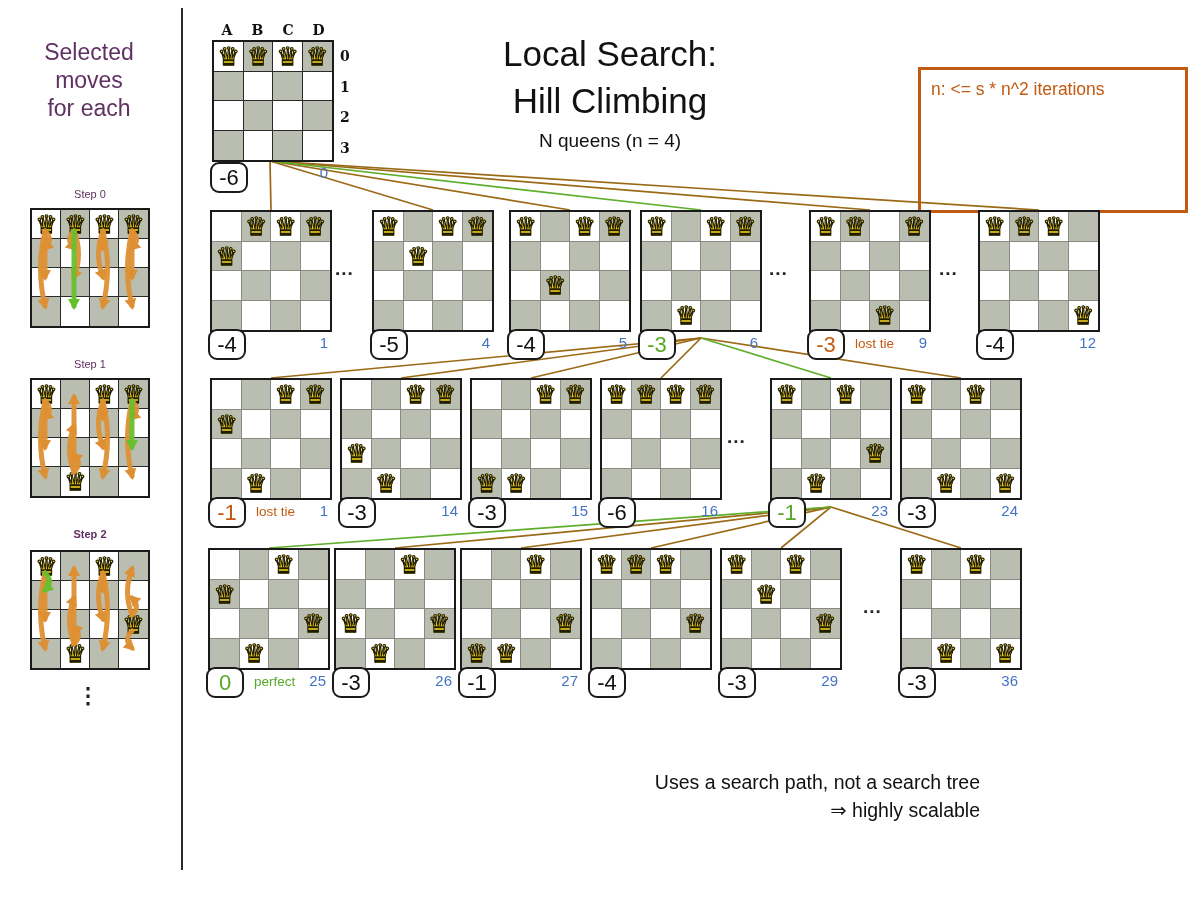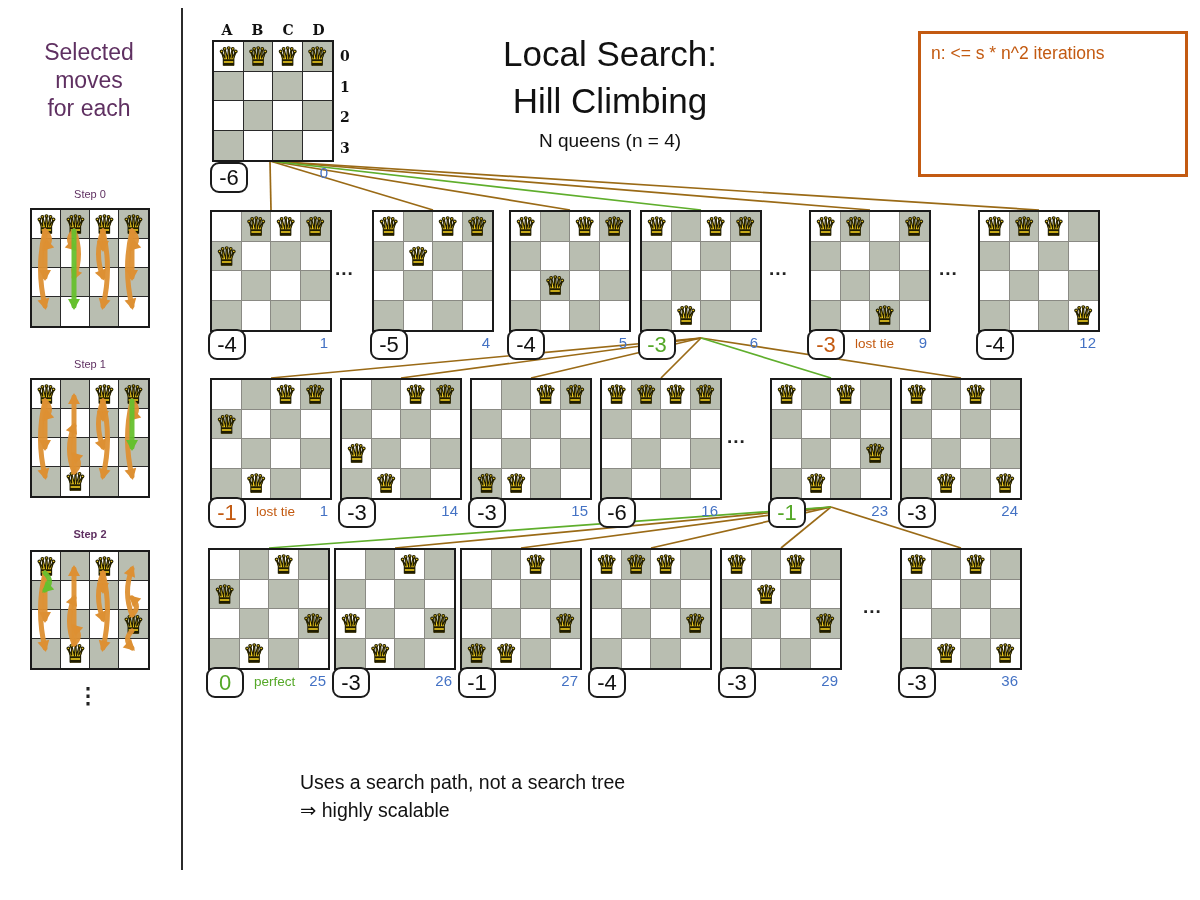--- a/index.html
+++ b/index.html
@@ -28,40 +28,40 @@
          -webkit-text-stroke:1.1px #1f1c00;text-shadow:0 1px 0 #4d4000;z-index:3;}
   .score-badge{position:absolute;background:#fff;border:2px solid #1a1a1a;border-radius:9px;font-size:22px;
                height:27px;line-height:27px;padding:0 6px;min-width:22px;text-align:center;z-index:6;}
   .board-index{position:absolute;font-size:15px;text-align:right;z-index:4;}
   .tag{position:absolute;font-size:13.5px;z-index:6;white-space:nowrap;}
   .dots-h{position:absolute;font-size:19px;font-weight:bold;color:#222;letter-spacing:1px;z-index:2;}
   .rb-label{position:absolute;font-family:"DejaVu Serif",serif;font-weight:bold;font-size:14px;z-index:4;}
   #connectors{position:absolute;left:0;top:0;z-index:1;}
   .step-arrows{position:absolute;z-index:4;}
   
-  #footer{left:300px;top:768px;width:680px;text-align:left;font-size:19.5px;line-height:28px;}
+  #footer{left:300px;top:768px;width:680px;text-align:right;font-size:19.5px;line-height:28px;}
 </style>
 </head>
 <body>
 
 <div class="abs" id="divider"></div>
 
 <div class="abs" id="sidebar-title" style="color: rgb(95, 48, 97);">
     <div>Selected</div>
     <div>moves</div>
     <div>for each</div>
   </div>
 
 <div class="abs" id="title-block">
   <div class="t">Local Search:</div>
   <div class="t">Hill Climbing</div>
   <div class="s">N queens (n = 4)</div>
 </div>
 
-<div class="abs" id="note-box" style="border-color: rgb(195, 90, 17); color: rgb(195, 90, 17);">
+<div class="abs" id="note-box" style="border-color: rgb(195, 90, 17); color: rgb(195, 90, 17); margin-top: 36px;">
   <span>n: &lt;= s * n^2 iterations</span>
 </div>
 
 <svg id="connectors" width="1200" height="900">
     <line x1="270" y1="161" x2="271" y2="210" stroke="#9a6a16" stroke-width="1.7"></line>
     <line x1="270" y1="161" x2="433" y2="210" stroke="#9a6a16" stroke-width="1.7"></line>
     <line x1="270" y1="161" x2="570" y2="210" stroke="#9a6a16" stroke-width="1.7"></line>
     <line x1="270" y1="161" x2="870" y2="210" stroke="#9a6a16" stroke-width="1.7"></line>
     <line x1="270" y1="161" x2="1039" y2="210" stroke="#9a6a16" stroke-width="1.7"></line>
     <line x1="270" y1="161" x2="701" y2="210" stroke="#5fae2c" stroke-width="1.7"></line>

